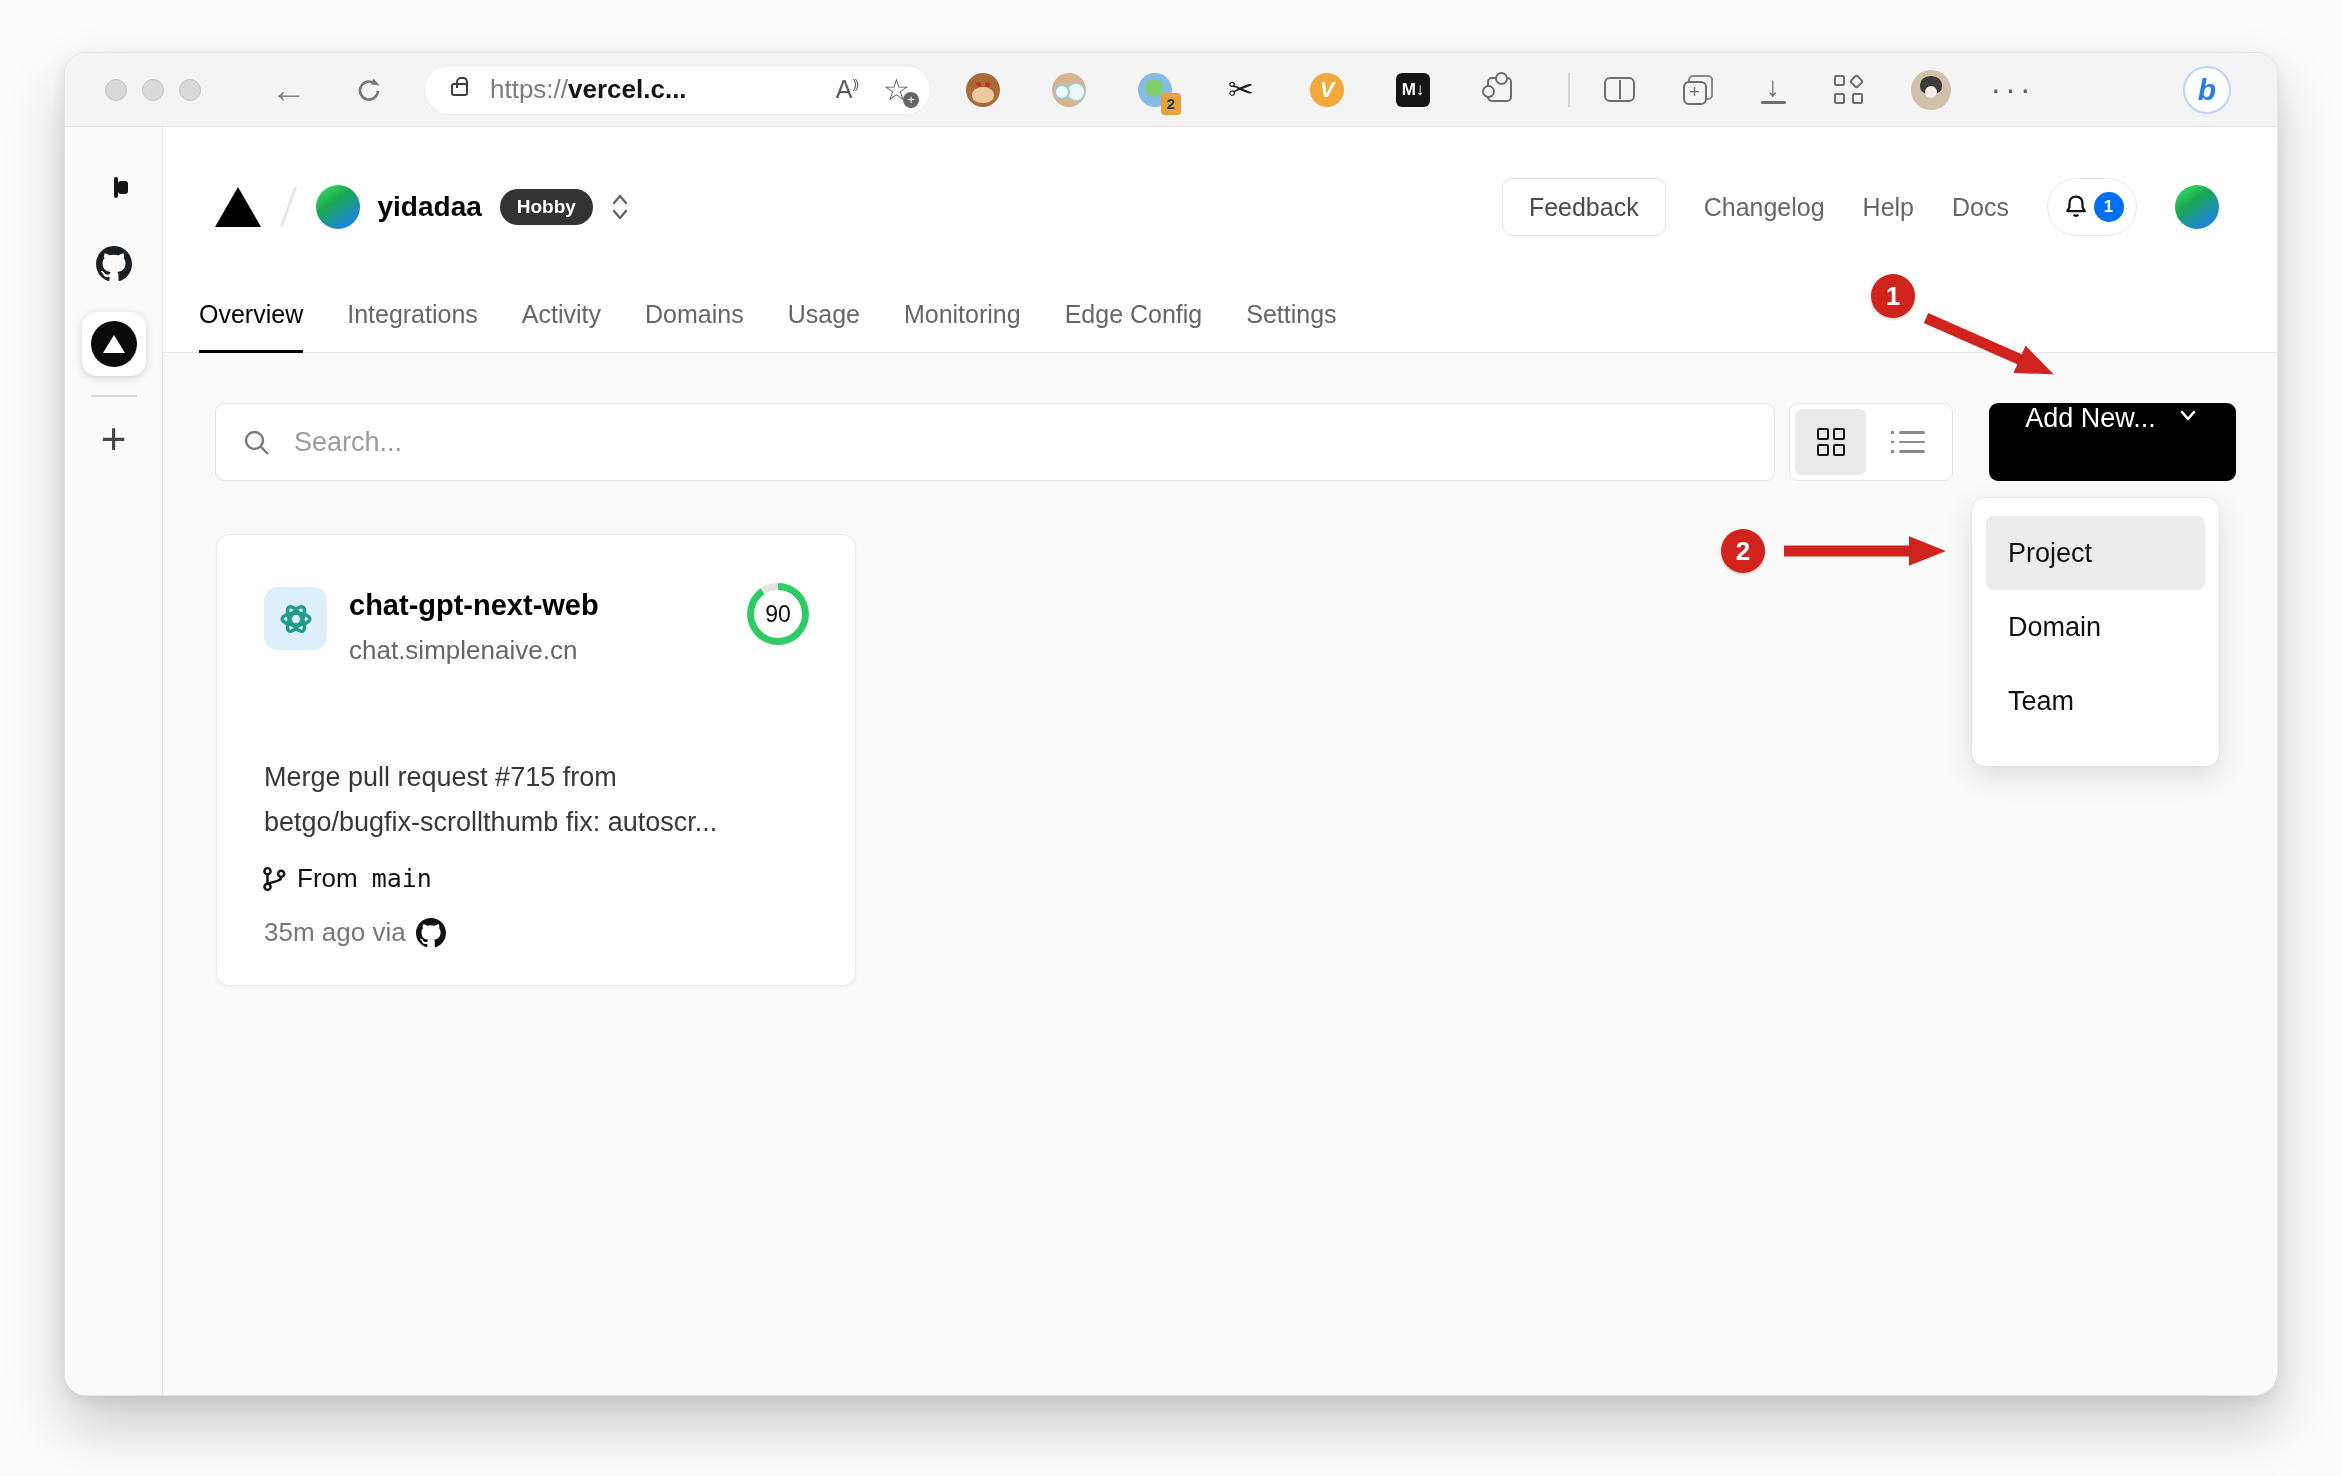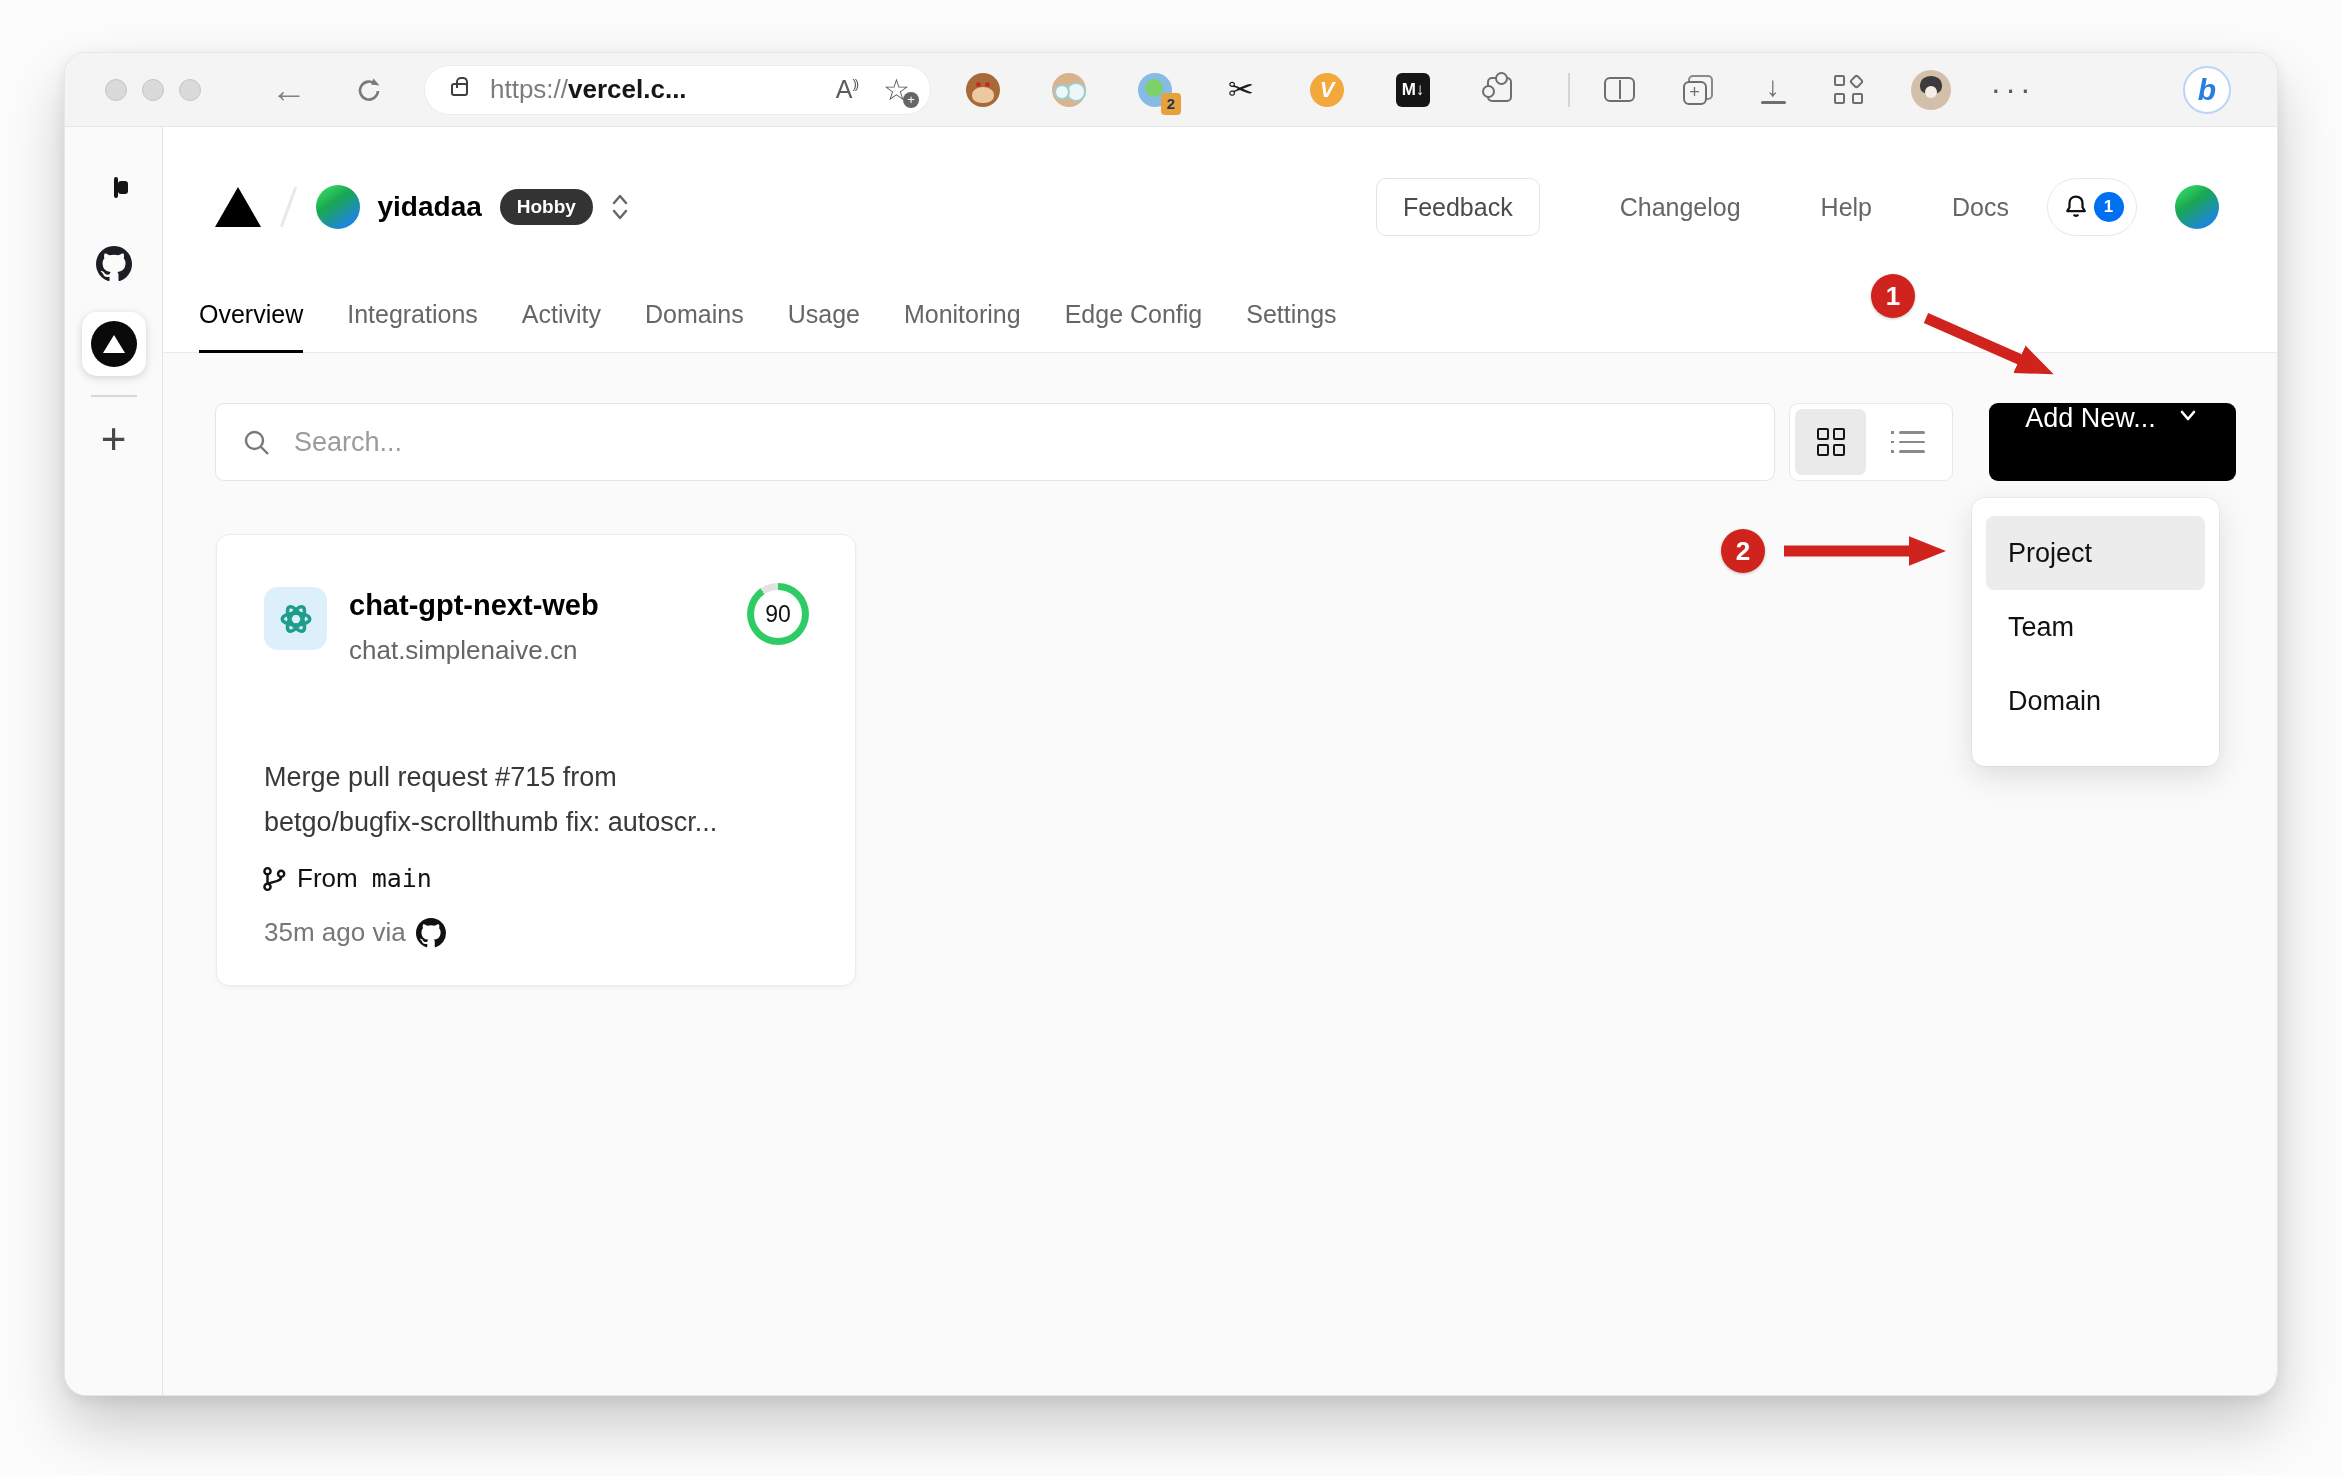--- a/index.html
+++ b/index.html
@@ -105,21 +105,21 @@
   .v-logo { width:0; height:0; border-left:23px solid transparent; border-right:23px solid transparent; border-bottom:40px solid #000; }
   .slash { width:2.5px; height:42px; background:#e8e8e8; transform:rotate(20deg); margin:0 26px; }
   .grad-avatar { width:44px; height:44px; border-radius:50%; background:linear-gradient(145deg,#2ecc5e 18%,#1aa84f 38%,#1e86d6 80%); }
   .team-name { font-size:28px; font-weight:600; color:#000; margin-left:18px; }
   .plan-badge { margin-left:18px; background:#333; color:#fff; font-size:19px; font-weight:600;
     padding:7px 17px; border-radius:999px; }
   .selector { margin-left:16px; display:flex; }
   .header-right { position:absolute; right:58px; top:40px; height:80px; display:flex; align-items:center; gap:38px; }
   .feedback-btn { border:1px solid #e3e3e3; background:#fff; border-radius:10px; height:58px; padding:0 26px;
     font-size:25px; color:#4b4b4b; display:flex; align-items:center; }
-  .hlink { font-size:25px; color:#666;margin-left:42px; }
+  .hlink { font-size:25px; color:#666; }
   .bell-wrap { width:90px; height:58px; border:1px solid #e8e8e8; border-radius:999px; background:#fff;
     display:flex; align-items:center; justify-content:center; gap:3px; }
   .notif-badge { width:30px; height:30px; border-radius:50%; background:#0070f3; color:#fff; font-size:17px;
     font-weight:600; display:flex; align-items:center; justify-content:center; }
   .tabs { position:absolute; left:36px; bottom:-1px; display:flex; gap:44px; }
   .tab { font-size:25px; color:#666; padding-bottom:21px; border-bottom:3px solid transparent; }
   .tab.active { color:#000; border-bottom-color:#000; }
 
   .main { position:absolute; left:0; right:0; top:226px; bottom:0; background:#fafafa; }
   .search-wrap { position:absolute; left:52px; top:50px; width:1560px; height:78px; }
@@ -362,22 +362,22 @@
           <div class="card-footer">
             <span class="deploy-time">35m ago via</span>
             <svg width="30" height="30" viewBox="0 0 16 16" fill="#111">
                 <path d="M8 0C3.58 0 0 3.58 0 8c0 3.54 2.29 6.53 5.47 7.59.4.07.55-.17.55-.38 0-.19-.01-.82-.01-1.49-2.01.37-2.53-.49-2.69-.94-.09-.23-.48-.94-.82-1.13-.28-.15-.68-.52-.01-.53.63-.01 1.08.58 1.23.82.72 1.21 1.87.87 2.33.66.07-.52.28-.87.51-1.07-1.78-.2-3.64-.89-3.64-3.95 0-.87.31-1.59.82-2.15-.08-.2-.36-1.02.08-2.12 0 0 .67-.21 2.2.82.64-.18 1.32-.27 2-.27s1.36.09 2 .27c1.53-1.04 2.2-.82 2.2-.82.44 1.1.16 1.92.08 2.12.51.56.82 1.27.82 2.15 0 3.07-1.87 3.75-3.65 3.95.29.25.54.73.54 1.48 0 1.07-.01 1.93-.01 2.2 0 .21.15.46.55.38A8.01 8.01 0 0 0 16 8c0-4.42-3.58-8-8-8Z"></path>
               </svg>
           </div>
         </div>
 
         <div class="dropdown">
           <div class="dd-item highlight">Project</div>
+          <div class="dd-item">Domain</div>
           <div class="dd-item">Team</div>
-          <div class="dd-item">Domain</div>
         </div>
       </div>
     </div>
   </div>
 
   <svg class="overlay" width="2342" height="1476" viewBox="0 0 2342 1476">
     <defs>
       <marker id="arrowhead" viewBox="0 0 10 8" refX="2.5" refY="4" markerWidth="3.4" markerHeight="3.4" orient="auto">
         <path d="M0,0 L10,4 L0,8 Z" fill="#d0231d"></path>
       </marker>

